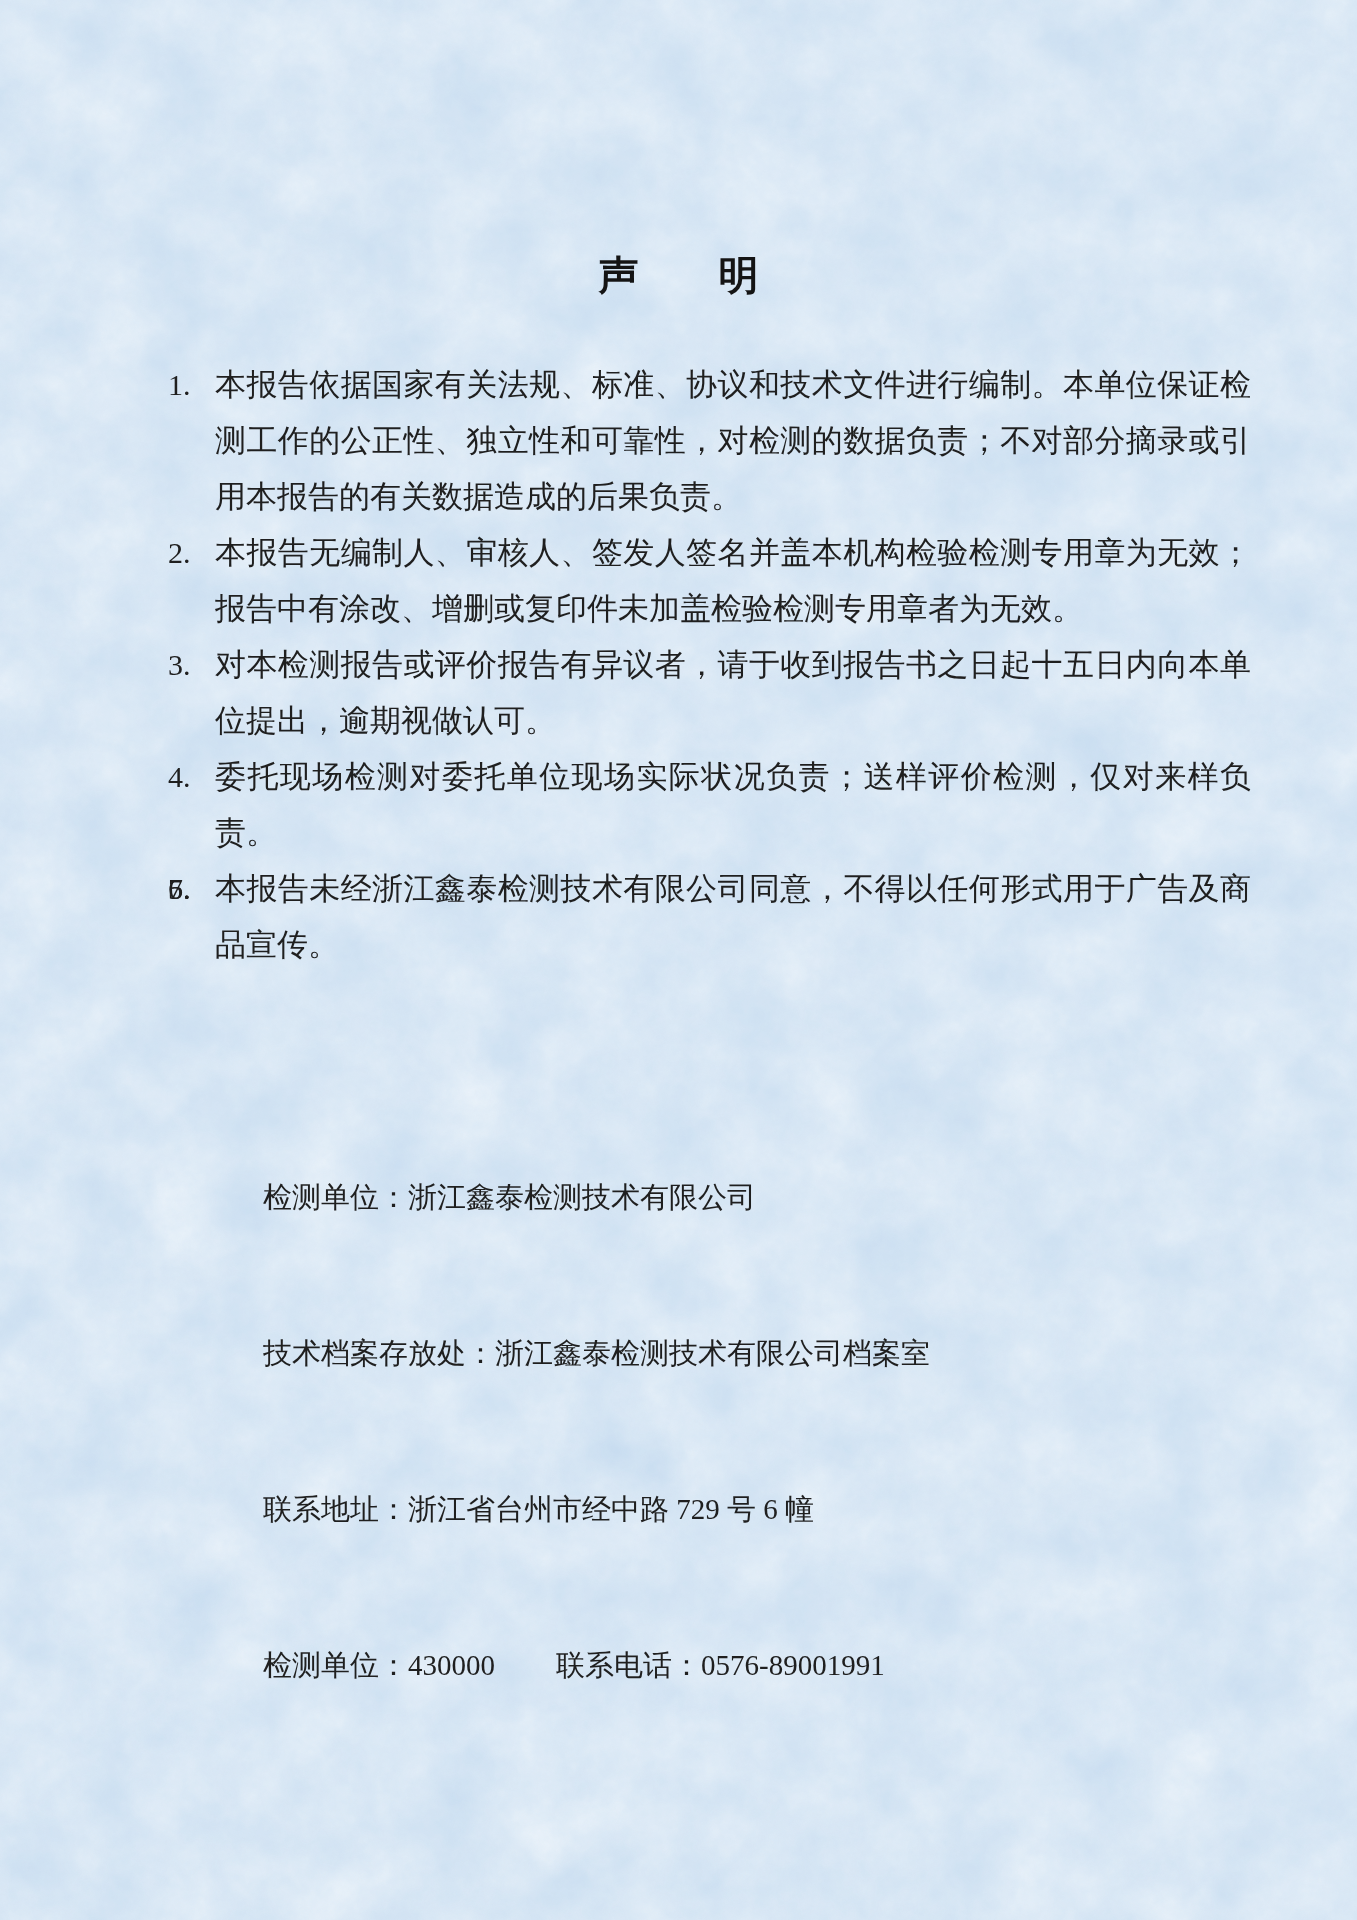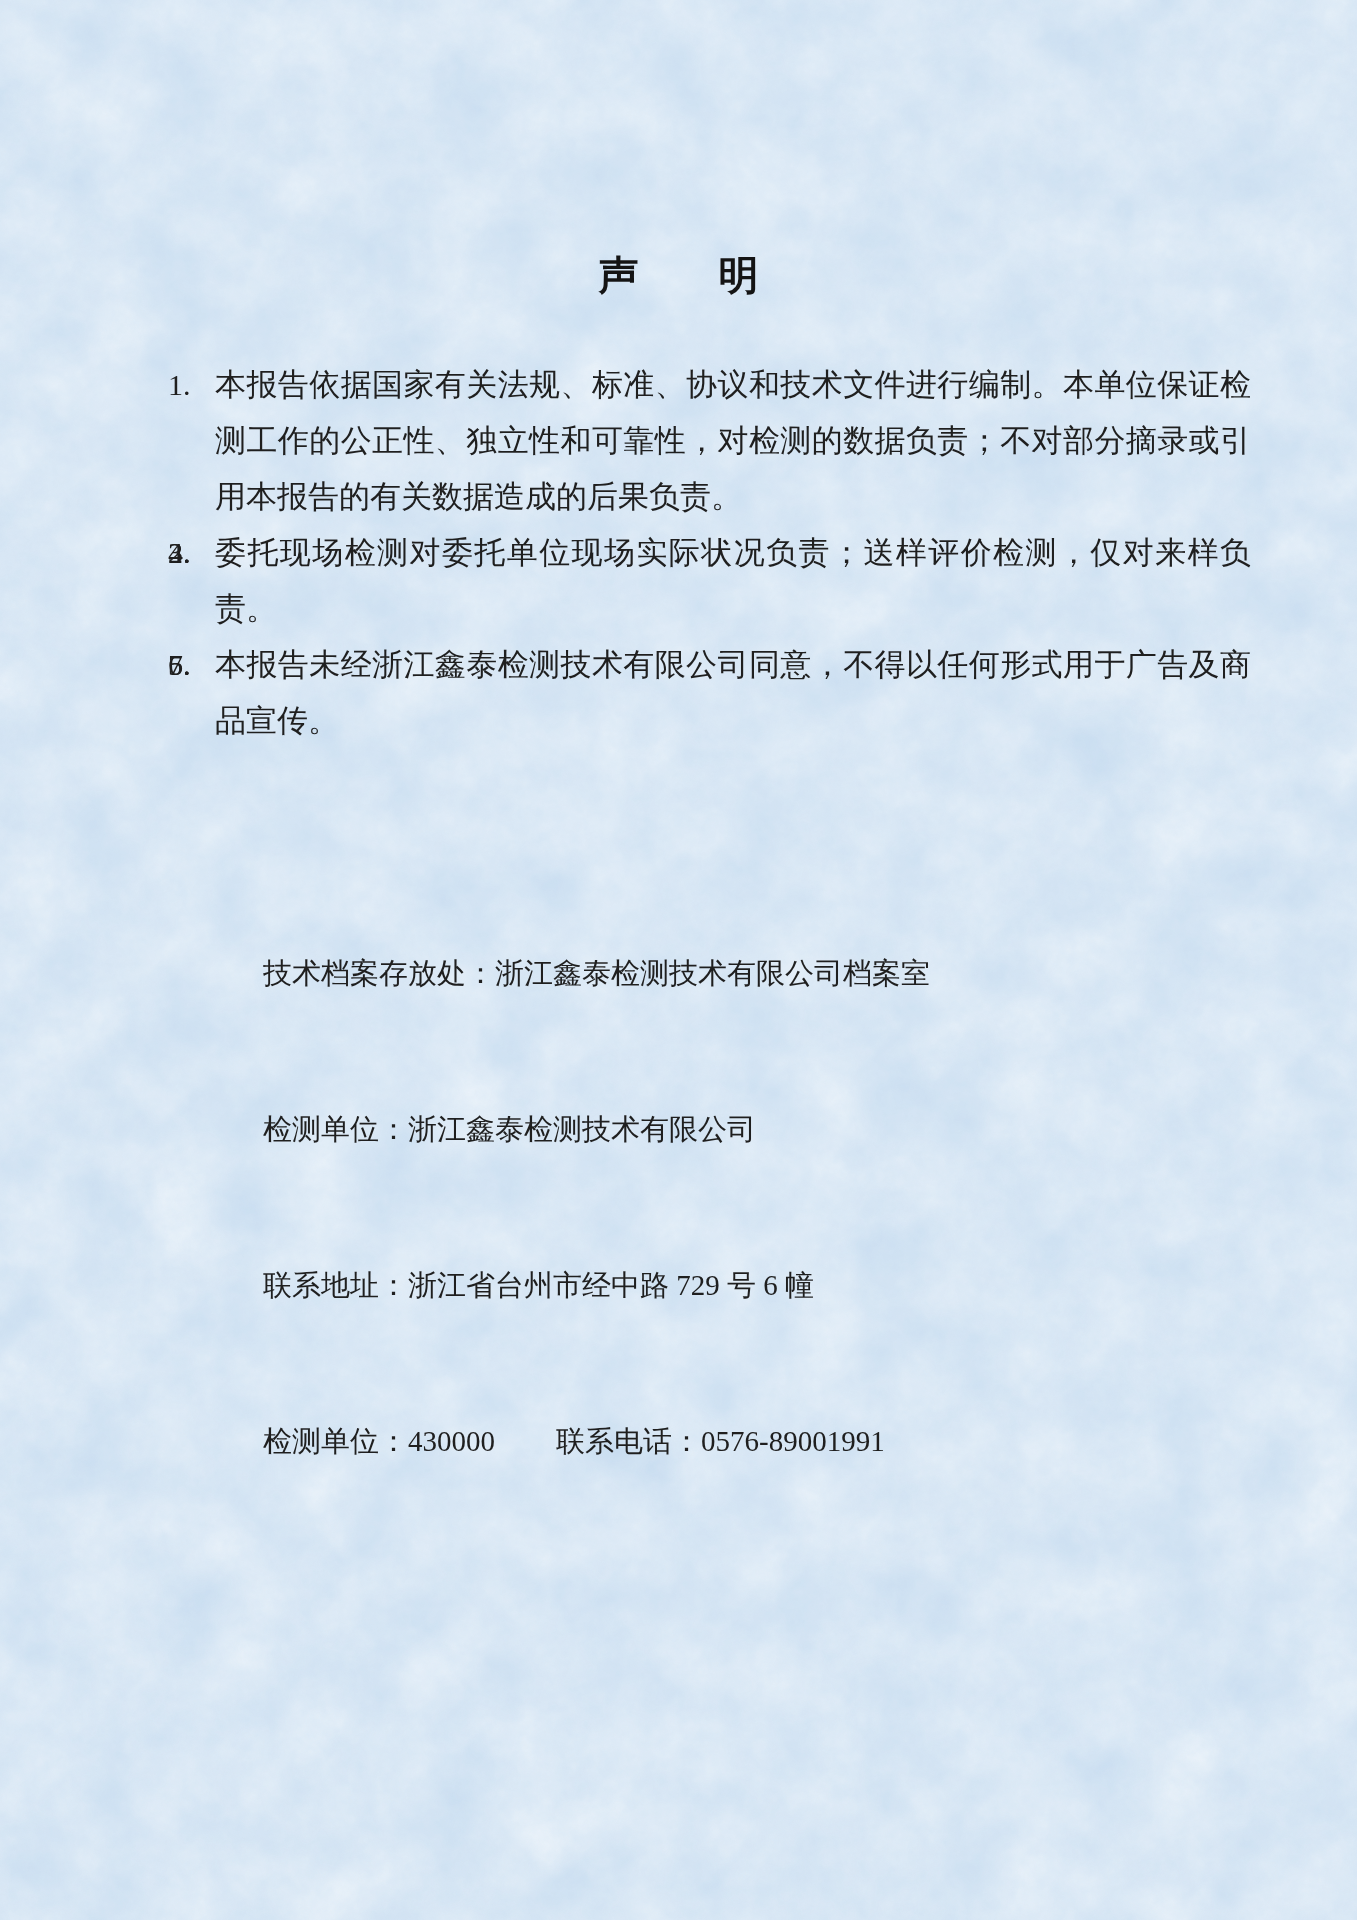--- a/index.html
+++ b/index.html
@@ -69,46 +69,48 @@
 
     <h1 class="title">声　　明</h1>
 
     <div class="statements">
       <div class="statement">
         <span class="num">1.</span>
         <span>本报告依据国家有关法规、标准、协议和技术文件进行编制。本单位保证检测工作的公正性、独立性和可靠性，对检测的数据负责；不对部分摘录或引用本报告的有关数据造成的后果负责。</span>
       </div>
       <div class="statement">
         <span class="num">2.</span>
+        <span>本报告无编制人、审核人、签发人签名并盖本机构检验检测专用章为无效；报告中有涂改、增删或复印件未加盖检验检测专用章者为无效。</span>
       </div>
       <div class="statement">
         <span class="num">3.</span>
+        <span>对本检测报告或评价报告有异议者，请于收到报告书之日起十五日内向本单位提出，逾期视做认可。</span>
       </div>
       <div class="statement">
         <span class="num">4.</span>
         <span>委托现场检测对委托单位现场实际状况负责；送样评价检测，仅对来样负责。</span>
       </div>
       <div class="statement">
         <span class="num">5.</span>
       </div>
       <div class="statement">
         <span class="num">6.</span>
       </div>
       <div class="statement">
         <span class="num">7.</span>
         <span>本报告未经浙江鑫泰检测技术有限公司同意，不得以任何形式用于广告及商品宣传。</span>
       </div>
     </div>
 
     <div class="contact">
       <div class="contact-row">
-        <span>技术档案存放处：</span><span>浙江鑫泰检测技术有限公司档案室</span>
+        <span>检测单位：</span><span>浙江鑫泰检测技术有限公司</span>
       </div>
       <div class="contact-row">
-        <span>检测单位：</span><span>浙江鑫泰检测技术有限公司</span>
+        <span>技术档案存放处：</span><span>浙江鑫泰检测技术有限公司档案室</span>
       </div>
       <div class="contact-row">
         <span>联系地址：</span><span>浙江省台州市经中路 729 号 6 幢</span>
       </div>
       <div class="contact-row">
         <span class="pair postcode"><span>检测单位：</span><span>430000</span></span><span class="pair"><span>联系电话：</span><span>0576-89001991</span></span>
       </div>
       <div class="contact-row">
         
       </div>

